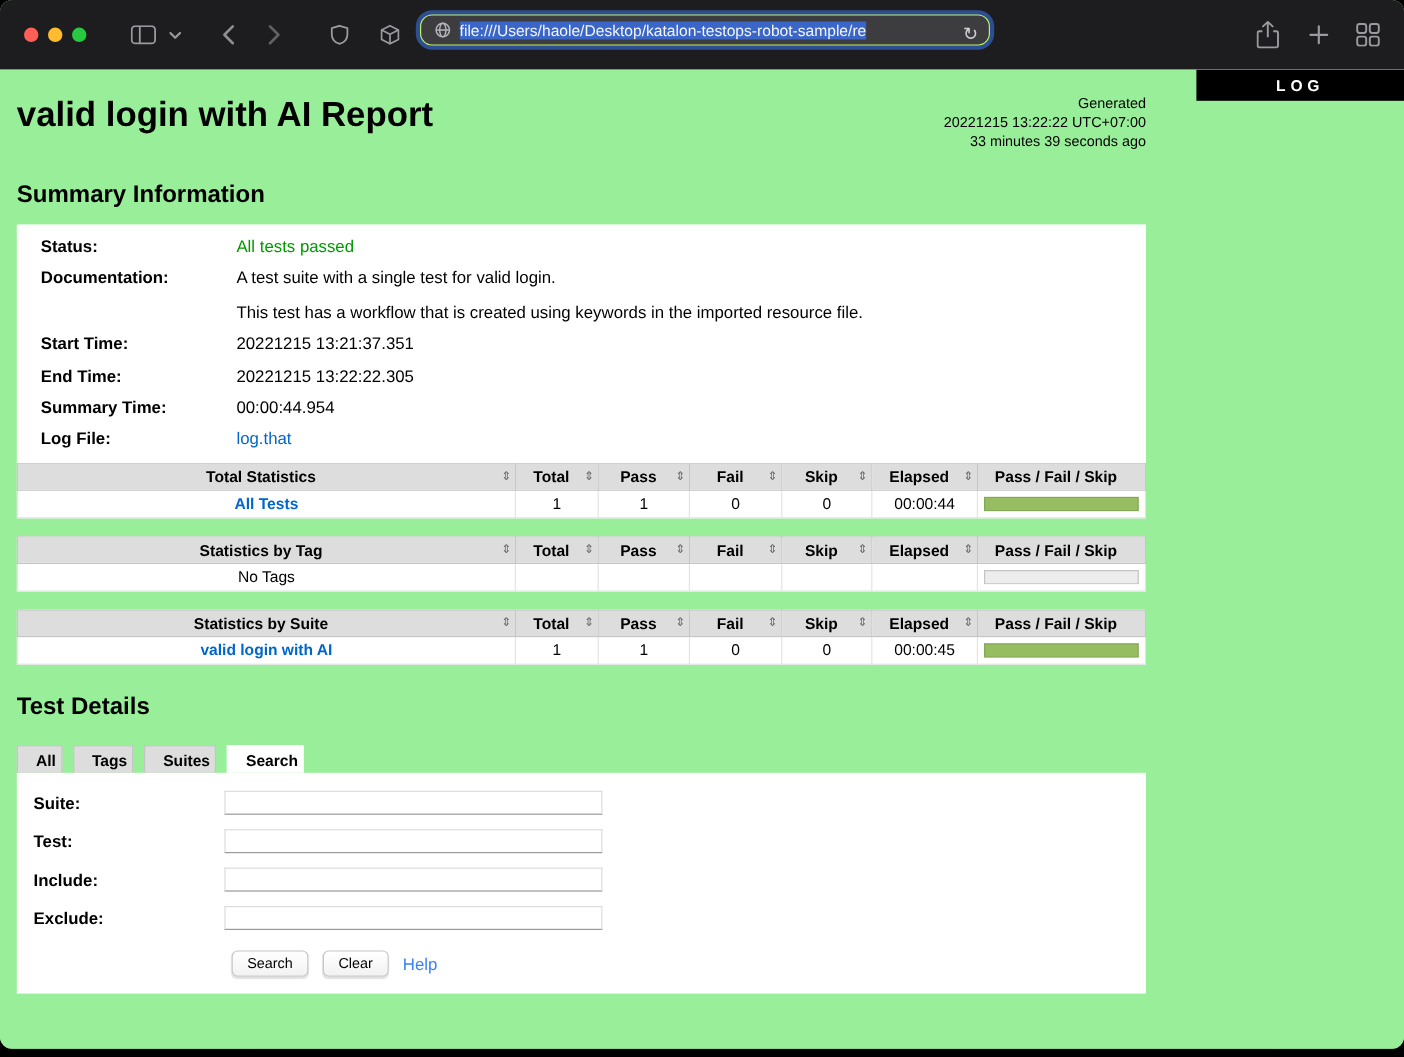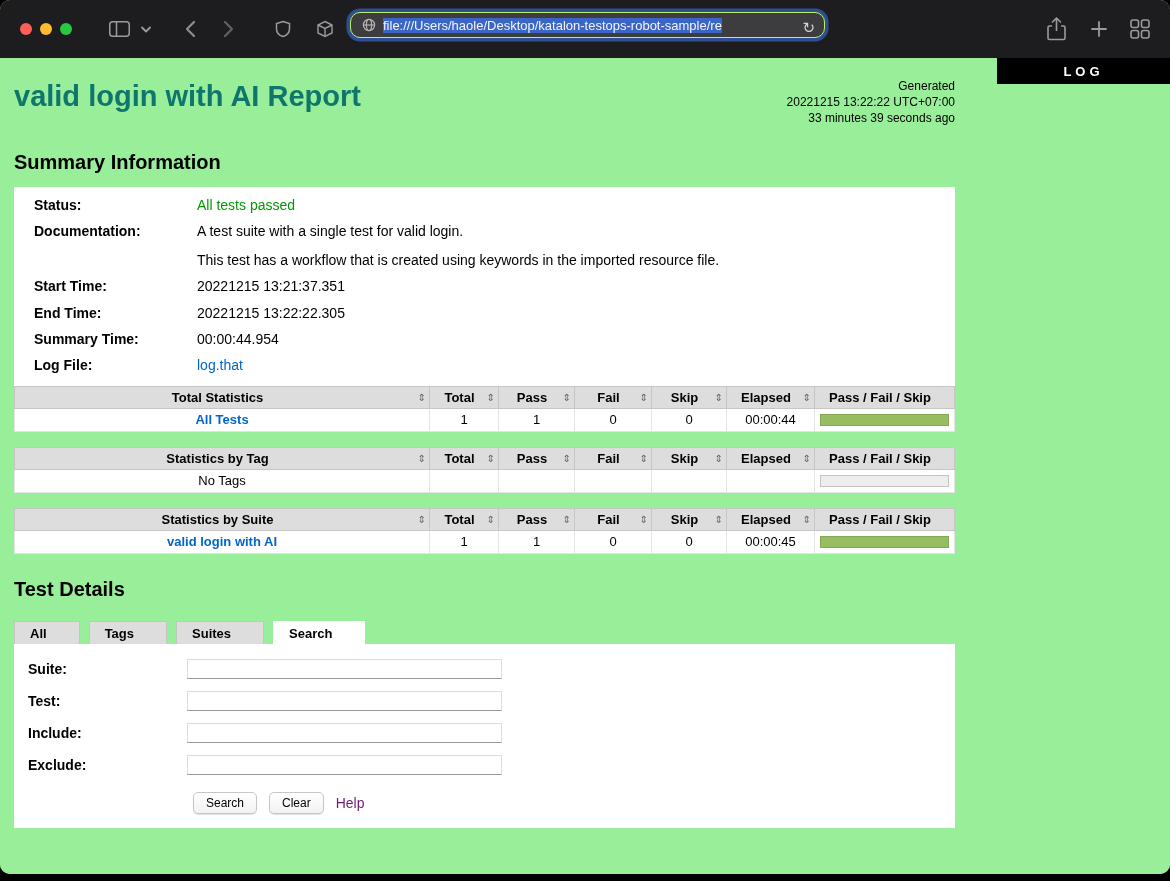--- a/index.html
+++ b/index.html
@@ -45,21 +45,21 @@
 
   
   .page { position:relative; height:816px; background:#99ee99; overflow:hidden; }
   .log-btn {
     position:absolute; top:0; right:0; width:173px; height:26px; background:#000;
     color:#fff; font-size:13px; font-weight:bold; letter-spacing:4px;
     display:flex; align-items:center; justify-content:center; cursor:pointer;
   }
   .content { width:941px; margin-left:14px; }
   .report-head { display:flex; justify-content:space-between; align-items:flex-start; padding-top:16px; }
-  h1 { font-size:29px; margin:6px 0 0 0; line-height:1.15; color:#0f766e; }
+  h1 { font-size:29px; margin:6px 0 0 0; line-height:1.15; color:#000000; }
   .generated { text-align:right; font-size:12px; line-height:1.35; color:#000; padding-top:4px; }
   h2 { font-size:20px; margin:24px 0 13px 0; color:#000; }
 
   
   .summary-box { background:#fff; padding:5px 0 7px 12px; }
   .sum-row { display:flex; padding:3px 8px; font-size:14px; line-height:1.45; }
   .sum-label { width:163px; flex-shrink:0; font-weight:bold; }
   .status-pass { color:#009900; }
   .doc-p + .doc-p { margin-top:9px; }
   a.plain-link { color:#0066cc; text-decoration:none; cursor:pointer; }
@@ -79,37 +79,37 @@
   .col-skip { width:75px; } .col-elapsed { width:88px; } .col-graph { width:140px; }
   td.graph-cell { padding:4px 7px; }
   .bar { height:12px; width:100%; }
   .bar[data-bar="pass"] { background:#97bd61; box-shadow:inset 0 0 0 1px rgba(0,0,0,0.12); }
   .bar[data-bar="empty"] { background:#ededed; box-shadow:inset 0 0 0 1px #c4c4c4; }
 
   
   .tabs { display:flex; gap:9px; margin:20px 0 0 14px; }
   .tab {
     background:#ddd; border:1px solid #c5c5c5; border-bottom:none;
-    font-size:13px; font-weight:bold; padding:4px 32px 3px 15px; text-align:right; cursor:pointer;
+    font-size:13px; font-weight:bold; padding:4px 4px 3px 15px; text-align:right; cursor:pointer;
   }
   .tab.active { background:#fff; border-color:#fff; }
   .search-panel { background:#fff; width:941px; margin-left:14px; padding:12px 8px 14px 8px; height:184px; }
   .form-row { display:flex; align-items:center; margin-bottom:6px; height:26px; }
   .form-label { width:165px; padding-left:6px; flex-shrink:0; font-weight:bold; font-size:14px; }
   input.search-field {
     width:315px; height:20px; background:#fff; font-size:13px; padding:1px 4px;
     border:1px solid #dcdcdc; border-bottom:1px solid #999; outline:none;
   }
   .form-buttons { display:flex; align-items:center; gap:12px; margin:14px 0 0 171px; }
   .mac-btn {
     font-family:"Liberation Sans", sans-serif; font-size:12px; padding:3px 12px;
     border:1px solid #c6c6c6; border-radius:5px; background:linear-gradient(#ffffff,#f2f2f2);
     box-shadow:0 1px 1px rgba(0,0,0,0.12); cursor:pointer;
   }
-  a.help-link { color:#701a75; font-size:14px; text-decoration:none; cursor:pointer; }
+  a.help-link { color:#3b82f6; font-size:14px; text-decoration:none; cursor:pointer; }
 </style>
 </head>
 <body>
 
 <div class="window">
 
   <div class="chrome">
     <div class="traffic-lights">
       <span class="tl tl-close"></span>
       <span class="tl tl-min"></span>

